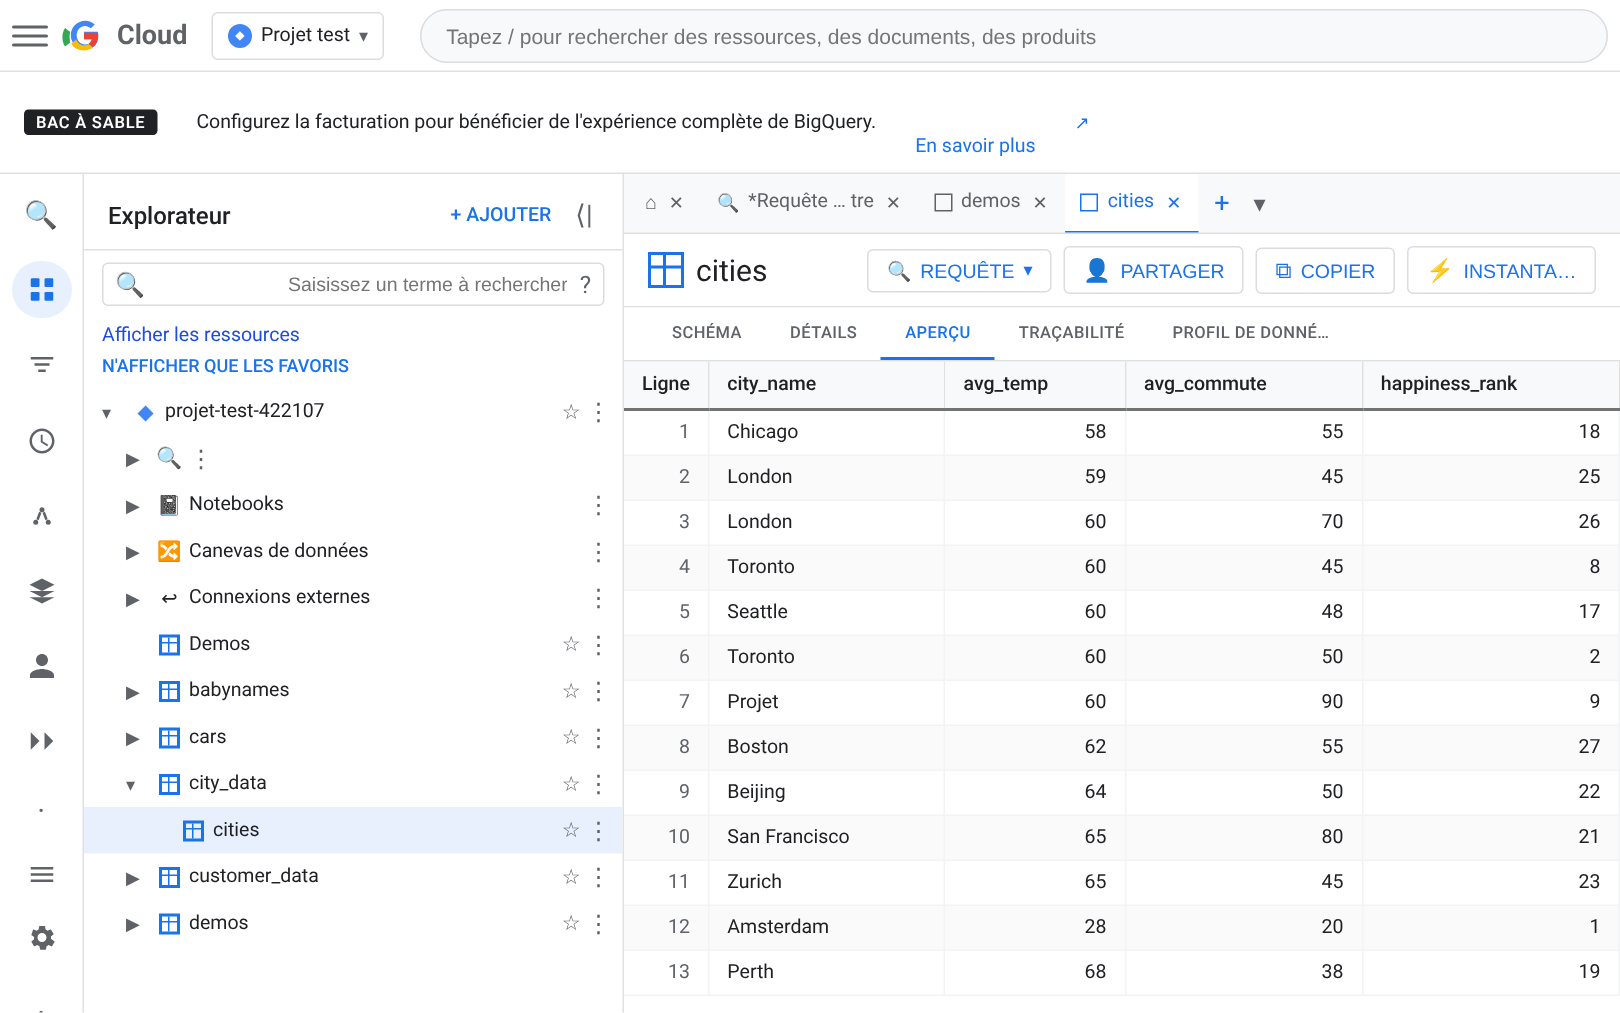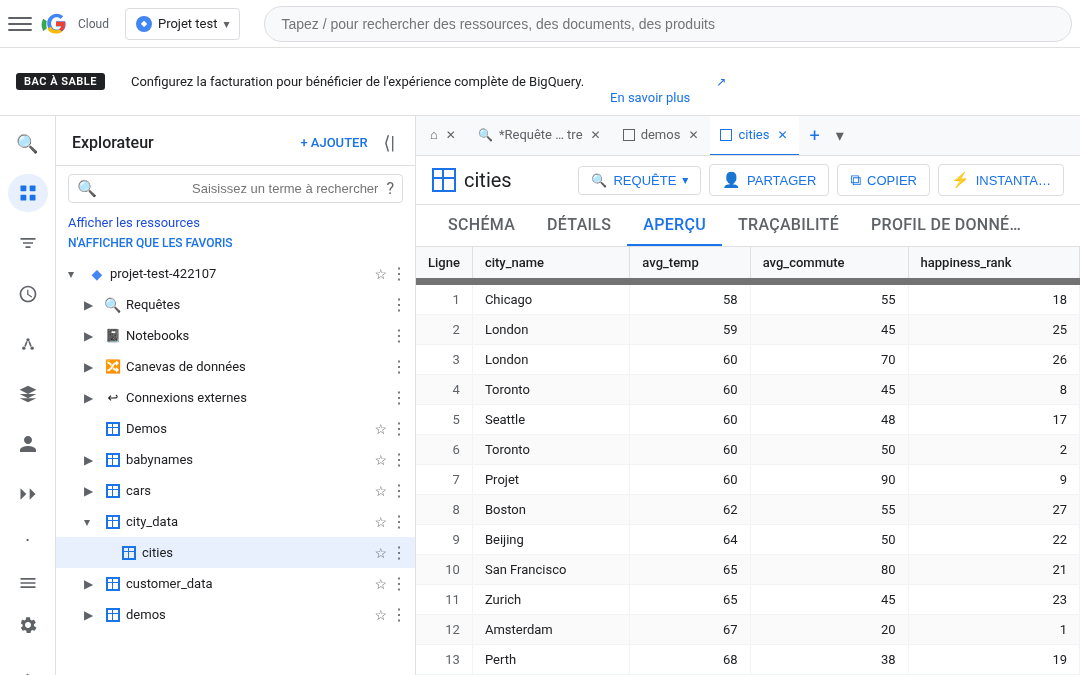--- a/index.html
+++ b/index.html
@@ -205,40 +205,40 @@
 
     
     .sub-tabs {
       display: flex;
       border-bottom: 1px solid #e0e0e0;
       padding: 0 16px;
       background: #fff;
     }
     .sub-tab {
       padding: 10px 16px;
-      font-size: 16px; font-weight: 500;
+      font-size: 11px; font-weight: 500;
       color: #5f6368; cursor: pointer;
       border-bottom: 2px solid transparent;
       text-transform: uppercase; letter-spacing: 0.3px;
     }
     .sub-tab.active { color: #1a73e8; border-bottom: 2px solid #1a73e8; }
 
     
     .data-table-wrapper {
       flex: 1;
       overflow: auto;
     }
     table.data-table {
       border-collapse: collapse;
       width: 100%;
       font-size: 13px;
     }
     table.data-table thead th {
       background: #f8f9fa;
-      border-bottom: 7px solid #737373;
+      border-bottom: 2px solid #737373;
       border-right: 1px solid #e0e0e0;
       padding: 8px 12px;
       text-align: left;
       font-weight: 500;
       color: #202124;
       white-space: nowrap;
       position: sticky; top: 0; z-index: 1;
     }
     table.data-table tbody tr:nth-child(even) { background: #fafafa; }
     table.data-table td {
@@ -260,21 +260,21 @@
       <span></span>
       <span></span>
   </div>
   <div class="google-cloud-logo">
     <svg width="32" height="32" viewBox="0 0 40 40">
       <path d="M20 16.5h11.5c.3 1 .5 2.2.5 3.5 0 6.6-4.4 11.3-11 11.3-6.6 0-12-5.4-12-12s5.4-12 12-12c3.2 0 5.9 1.2 8 3.1l-3.3 3.2c-1.3-1.2-3-2-4.7-2-3.9 0-7.1 3.2-7.1 7.7s3.2 7.7 7.1 7.7c3.4 0 5.6-1.6 6.4-4H20v-4.5z" fill="#4285f4"></path>
       <path d="M8 20c0-1.2.2-2.3.5-3.4L4.2 13.4C2.8 15.5 2 18.1 2 21c0 2.9.8 5.5 2.2 7.7l4.3-3.2C8.2 24.2 8 22.2 8 20z" fill="#34a853"></path>
       <path d="M20 32c2.9 0 5.5-.9 7.6-2.4l-3.7-2.9c-1.1.7-2.4 1.1-3.9 1.1-3 0-5.5-2-6.4-4.8l-4.3 3.2C11.2 29.8 15.3 32 20 32z" fill="#fbbc05"></path>
       <path d="M31.5 20c0-1-.1-1.8-.3-2.7H20v5.2h6.5c-.3 1.6-1.3 2.9-2.6 3.7l3.7 2.9C30.3 27 31.5 23.8 31.5 20z" fill="#ea4335"></path>
     </svg>
-    <span class="logo-text" style="font-size:12px;font-weight:400;color:#5f6368;">Cloud</span>
+    <span class="logo-text" style="font-size:18px;font-weight:700;color:#5f6368;">Cloud</span>
   </div>
   <div class="project-selector">
     <div class="proj-icon"></div>
     <span>Projet test</span>
     <span style="color:#5f6368;font-size:12px;">▾</span>
   </div>
   <input class="search-bar" type="text" placeholder="Tapez / pour rechercher des ressources, des documents, des produits" style="">
 </nav>
 
 <div class="banner">
@@ -364,21 +364,20 @@
         <span class="tree-chevron">▾</span>
         <span class="tree-icon" style="color:#4285f4;font-size:14px;">◆</span>
         <span class="tree-label">projet-test-422107</span>
         <span class="tree-star">☆</span>
         <span class="tree-dots">⋮</span>
       </div>
 
       <div class="tree-item indent1">
         <span class="tree-chevron">▶</span>
         <span class="tree-icon query-icon">🔍</span>
-        <span class="tree-label">Requêtes</span>
         <span class="tree-dots">⋮</span>
       </div>
 
       <div class="tree-item indent1">
         <span class="tree-chevron">▶</span>
         <span class="tree-icon" style="font-size:13px;">📓</span>
         <span class="tree-label">Notebooks</span>
         <span class="tree-dots">⋮</span>
       </div>
 
@@ -618,21 +617,21 @@
             <tr>
               <td class="row-num">11</td>
               <td>Zurich</td>
               <td class="num">65</td>
               <td class="num">45</td>
               <td class="num">23</td>
             </tr>
             <tr>
               <td class="row-num">12</td>
               <td>Amsterdam</td>
-              <td class="num">67</td>
+              <td class="num">28</td>
               <td class="num">20</td>
               <td class="num">1</td>
             </tr>
             <tr>
               <td class="row-num">13</td>
               <td>Perth</td>
               <td class="num">68</td>
               <td class="num">38</td>
               <td class="num">19</td>
             </tr>

